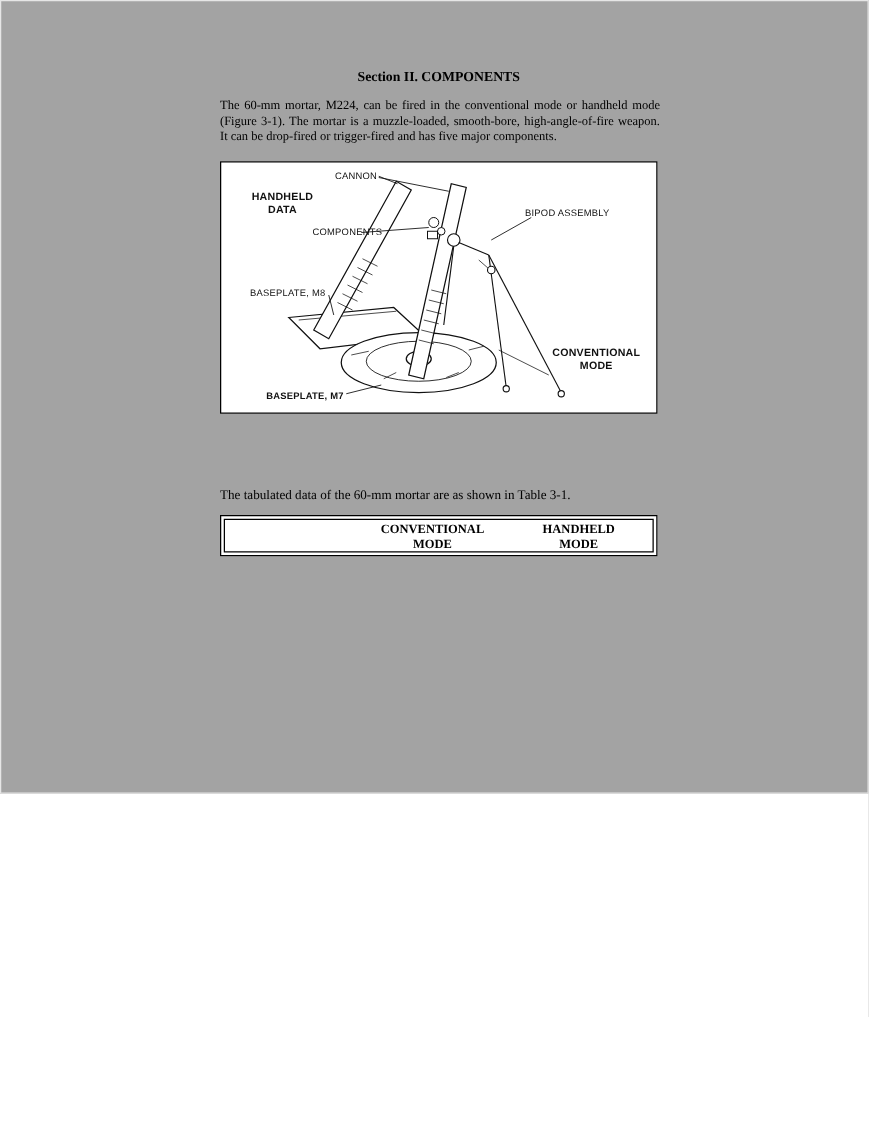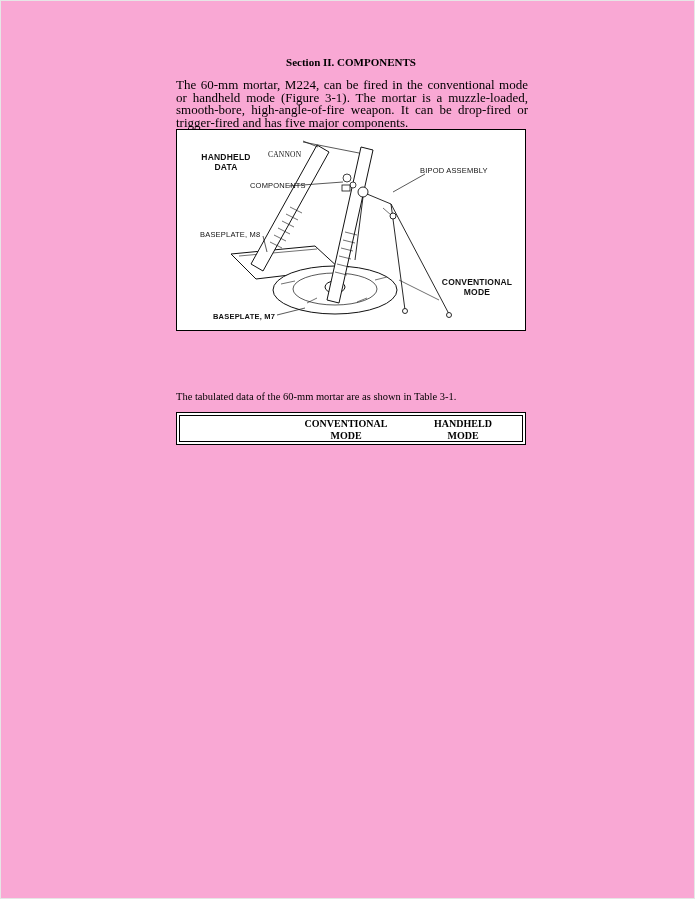--- a/index.html
+++ b/index.html
@@ -1,37 +1,37 @@
 <!DOCTYPE html>
 <html><head>
 <meta charset="utf-8">
 <style>
   html, body { margin: 0; padding: 0; background: #ffffff; }
   .page {
     position: relative;
     width: 695px;
-    height: 899px;
-    background: #f9a8d4;
+    height: 635px;
+    background: #a3a3a3;
     font-family: "Liberation Serif", serif;
     color: #000;
     overflow: hidden;
     box-sizing: border-box;
     border: 1px solid #e6e6e6;
   }
   .section-heading {
     position: absolute;
     left: 175px; top: 55px; width: 350px;
     text-align: center;
     font-weight: bold;
     font-size: 11px;
   }
   .intro-para {
     position: absolute;
     left: 175px; top: 78px; width: 352px;
-    font-size: 13px;
+    font-size: 10px;
     line-height: 12.5px;
     text-align: justify;
   }
   .figure-box {
     position: absolute;
     left: 175px; top: 128px;
     width: 350px; height: 202px;
     border: 1.5px solid #000;
     box-sizing: border-box;
     background: #fff;
@@ -154,21 +154,21 @@
             <path d="M126,11 L141,17"></path>
             <path d="M126,12 L182,23"></path>
             <path d="M112,56 L166,52"></path>
             <path d="M248,44 L216,62"></path>
             <path d="M86,106 L90,122"></path>
             <path d="M100,185 L128,178"></path>
           </g>
         </g>
       </svg>
 
-      <span class="fig-label" style="left:91px; top:20px;font-family:Liberation Serif, serif;">CANNON</span>
+      <span class="fig-label" style="left:91px; top:6px;">CANNON</span>
 
       <div class="fig-label big" style="left:20px; top:22px; width:58px;">
         <div>HANDHELD</div>
         <div>DATA</div>
       </div>
 
       <span class="fig-label" style="left:73px; top:51px;">COMPONENTS</span>
 
       <span class="fig-label" style="left:243px; top:36px;text-align:right;">BIPOD ASSEMBLY</span>
 

